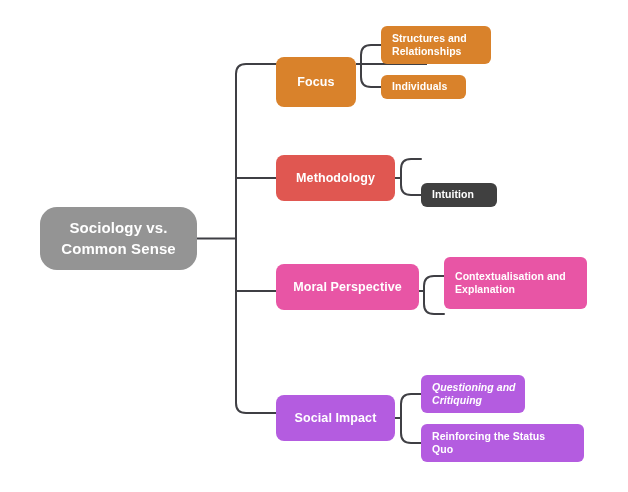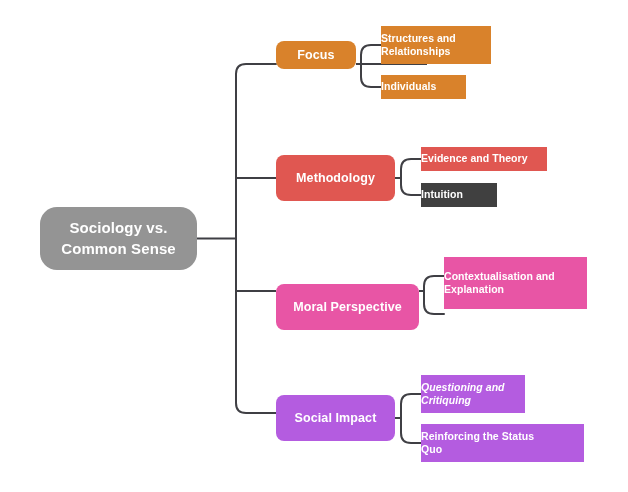--- a/index.html
+++ b/index.html
@@ -51,22 +51,23 @@
     line-height: 1.3;
     border-radius: 8px;
     letter-spacing: 0.1px;
   }
   .node-leaf {
     justify-content: flex-start;
     text-align: left;
     font-size: 10.5px;
     font-weight: bold;
     line-height: 1.28;
+    padding-left: 11px;
     padding-right: 9px;
-    border-radius: 0;
+    border-radius: 6px;
     letter-spacing: 0.05px;
   }
   .node-label {
     display: block;
     white-space: pre-line;
   }
 </style>
 </head>
 <body>
 
@@ -93,42 +94,39 @@
 
     <path d="M 395 418 L 401 418" stroke="#3f3f44" stroke-width="2" fill="none"></path>
     <path d="M 421 394 L 411 394 Q 401 394 401 404 L 401 433 Q 401 443 411 443 L 421 443" stroke="#3f3f44" stroke-width="2" fill="none" stroke-linecap="round"></path>
   </svg>
 
   <div class="node node-root" style="left:40px; top:207px; width:157px; height:63px; background:#949494;">
     <span class="node-label">Sociology vs.
 Common Sense</span>
   </div>
 
-  <div class="node node-branch" style="left:276px; top:41px; width:80px; height:28px; background:#d9822b;">
+  <div class="node node-branch" style="left:276px; top:57px; width:80px; height:50px; background:#d9822b;">
     <span class="node-label">Focus</span>
   </div>
   <div class="node node-leaf" style="left:381px; top:26px; width:110px; height:38px; background:#d9822b;">
     <span class="node-label">Structures and
 Relationships</span>
   </div>
   <div class="node node-branch" style="left:276px; top:155px; width:119px; height:46px; background:#e05751;">
     <span class="node-label">Methodology</span>
   </div>
 
   <div class="node node-leaf" style="left:381px; top:75px; width:85px; height:24px; background:#d9822b;">
     <span class="node-label">Individuals</span>
   </div>
-  <div class="node node-leaf" style="left:421px; top:147px; width:126px; height:24px; background:#e05751;">
-    <span class="node-label">Evidence and Theory</span>
-  </div>
   <div class="node node-leaf" style="left:421px; top:183px; width:76px; height:24px; background:#404040;">
     <span class="node-label">Intuition</span>
   </div>
 
-  <div class="node node-branch" style="left:276px; top:284px; width:143px; height:46px; background:#e855a5;">
+  <div class="node node-branch" style="left:276px; top:264px; width:143px; height:46px; background:#e855a5;">
     <span class="node-label">Moral Perspective</span>
   </div>
   <div class="node node-leaf" style="left:444px; top:257px; width:143px; height:52px; background:#e855a5;">
     <span class="node-label">Contextualisation and
 Explanation</span>
   </div>
 
   <div class="node node-branch" style="left:276px; top:395px; width:119px; height:46px; background:#b45ce0;">
     <span class="node-label">Social Impact</span>
   </div>

